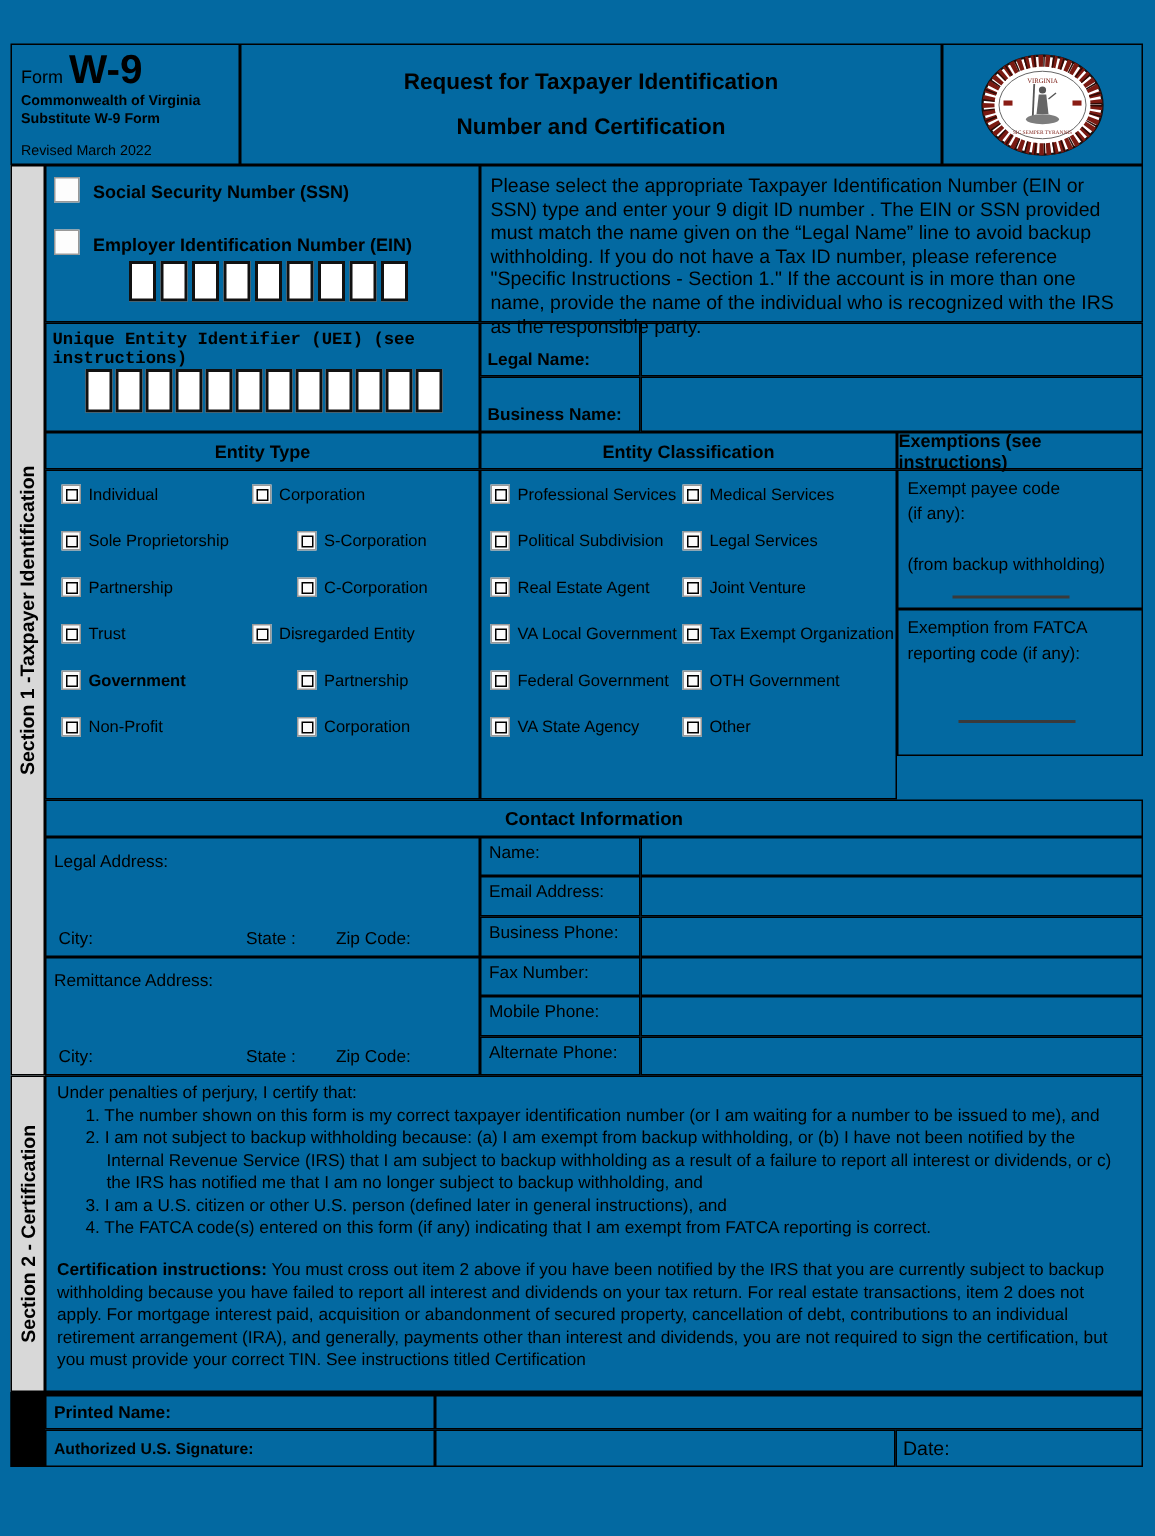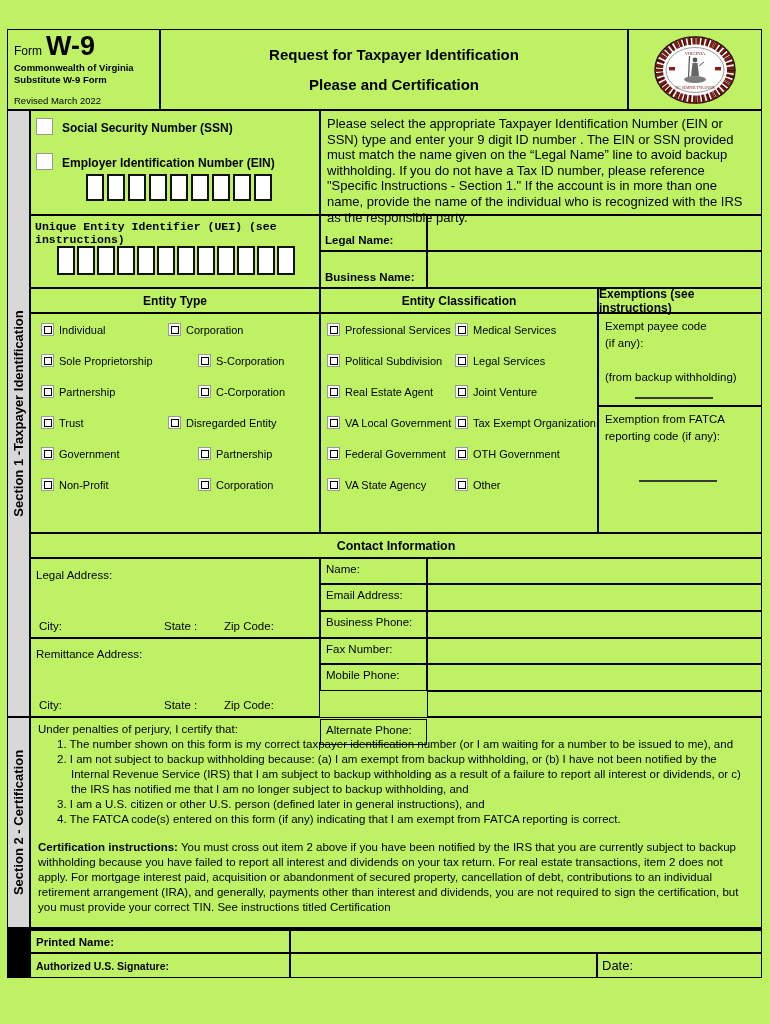--- a/index.html
+++ b/index.html
@@ -1,16 +1,16 @@
 <!DOCTYPE html>
 <html><head>
 <meta charset="utf-8">
 <style>
   html,body{margin:0;padding:0;background:#fff;}
-  .page{position:relative;width:770px;height:1024px;background:#bef264;
+  .page{position:relative;width:770px;height:1024px;background:#0369a1;
         font-family:"Liberation Sans",sans-serif;color:#000;overflow:hidden;}
   .abs{position:absolute;box-sizing:border-box;}
   .b{border:1px solid #000;}
   .cell-label{font-size:11.5px;padding:4px 0 0 5px;}
   .bold{font-weight:bold;}
   
   .w9box{padding:4px 6px;}
   .formword{font-size:12px;}
   .w9num{font-size:27px;font-weight:bold;line-height:24px;}
   .orgline{font-size:9.5px;font-weight:bold;line-height:12px;}
@@ -57,21 +57,21 @@
       <span class="formword">Form</span>
       <span class="w9num">W-9</span>
     </div>
     <div class="orgline" style="margin-top:4px;">Commonwealth of Virginia</div>
     <div class="orgline">Substitute W-9 Form</div>
     <div class="revline">Revised March 2022</div>
   </div>
 
   <div class="abs b titlebox" style="left:160px;top:29px;width:468px;height:81px;">
     <div>Request for Taxpayer Identification</div>
-    <div>Please and Certification</div>
+    <div>Number and Certification</div>
   </div>
 
   <div class="abs b sealbox" style="left:628px;top:29px;width:134px;height:81px;">
     <svg width="104" height="74" viewBox="0 0 104 74">
       <ellipse cx="52" cy="37" rx="40" ry="33" fill="#ffffff" stroke="#111" stroke-width="1.5"></ellipse>
       <ellipse cx="52" cy="37" rx="36" ry="29.5" fill="none" stroke="#7a1a12" stroke-width="8" stroke-dasharray="3 1.6"></ellipse>
       <ellipse cx="52" cy="37" rx="36" ry="29.5" fill="none" stroke="#2a0a06" stroke-width="8" stroke-dasharray="1 5.2"></ellipse>
       <ellipse cx="52" cy="37" rx="29" ry="22.5" fill="#ffffff" stroke="#555" stroke-width="0.6"></ellipse>
       <text x="52" y="22" text-anchor="middle" font-size="4.5" fill="#7a1a12" font-family="Liberation Serif, serif">VIRGINIA</text>
       <circle cx="52" cy="27" r="2.4" fill="#555"></circle>
@@ -174,21 +174,21 @@
           <span>Trust</span>
         </div>
       <div class="opt" style="left:137px;">
           <span class="cb">
             <span class="cbi"></span>
           </span>
           <span>Disregarded Entity</span>
         </div>
     </div>
     <div class="optrow">
-      <div class="opt" style="left:10px;">
+      <div class="opt" style="left:10px;font-weight:bold;">
           <span class="cb">
             <span class="cbi"></span>
           </span>
           <span>Government</span>
         </div>
       <div class="opt" style="left:167px;">
           <span class="cb">
             <span class="cbi"></span>
           </span>
           <span>Partnership</span>
@@ -296,21 +296,21 @@
         </div>
     </div>
   </div>
 
   <div class="abs b" style="left:598px;top:313px;width:164px;height:93px;padding:4px 6px;">
     <div class="exline">Exempt payee code</div>
     <div class="exline">(if any):</div>
     <div class="exline" style="margin-top:17px;">(from backup withholding)</div>
     <div class="blank" style="left:36px;bottom:6px;"></div>
   </div>
-  <div class="abs b" style="left:598px;top:406px;width:164px;height:127px;padding:4px 6px;">
+  <div class="abs b" style="left:598px;top:406px;width:164px;height:98px;padding:4px 6px;">
     <div class="exline">Exemption from FATCA reporting code (if any):</div>
     <div class="blank" style="left:40px;top:73px;"></div>
   </div>
 
   <div class="abs b sechead" style="left:30px;top:533px;width:732px;height:25px;font-size:12.5px;text-align:right;">Contact Information</div>
 
   <div class="abs b" style="left:30px;top:558px;width:290px;height:80px;">
     <div class="cell-label" style="padding-top:10px;">Legal Address:</div>
     <div class="addr-bottom">
       <span style="left:8px;">City:</span>
@@ -340,21 +340,21 @@
     </div>
   <div class="abs b" style="left:427px;top:611px;width:335px;height:27px;"></div>
   <div class="abs b" style="left:320px;top:638px;width:107px;height:26px;">
       <div class="cell-label">Fax Number:</div>
     </div>
   <div class="abs b" style="left:427px;top:638px;width:335px;height:26px;"></div>
   <div class="abs b" style="left:320px;top:664px;width:107px;height:27px;">
       <div class="cell-label">Mobile Phone:</div>
     </div>
   <div class="abs b" style="left:427px;top:664px;width:335px;height:27px;"></div>
-  <div class="abs b" style="left:320px;top:691px;width:107px;height:26px;margin-top:28px;">
+  <div class="abs b" style="left:320px;top:691px;width:107px;height:26px;">
       <div class="cell-label">Alternate Phone:</div>
     </div>
   <div class="abs b" style="left:427px;top:691px;width:335px;height:26px;"></div>
 
   <div class="abs b cert" style="left:30px;top:717px;width:732px;height:211px;">
     <div>Under penalties of perjury, I certify that:</div>
     <div class="cert-item">1. The number shown on this form is my correct taxpayer identification number (or I am waiting for a number to be issued to me), and</div>
     <div class="cert-item">2. I am not subject to backup withholding because: (a) I am exempt from backup withholding, or (b) I have not been notified by the Internal Revenue Service (IRS) that I am subject to backup withholding as a result of a failure to report all interest or dividends, or c) the IRS has notified me that I am no longer subject to backup withholding, and</div>
     <div class="cert-item">3. I am a U.S. citizen or other U.S. person (defined later in general instructions), and</div>
     <div class="cert-item">4. The FATCA code(s) entered on this form (if any) indicating that I am exempt from FATCA reporting is correct.</div>

